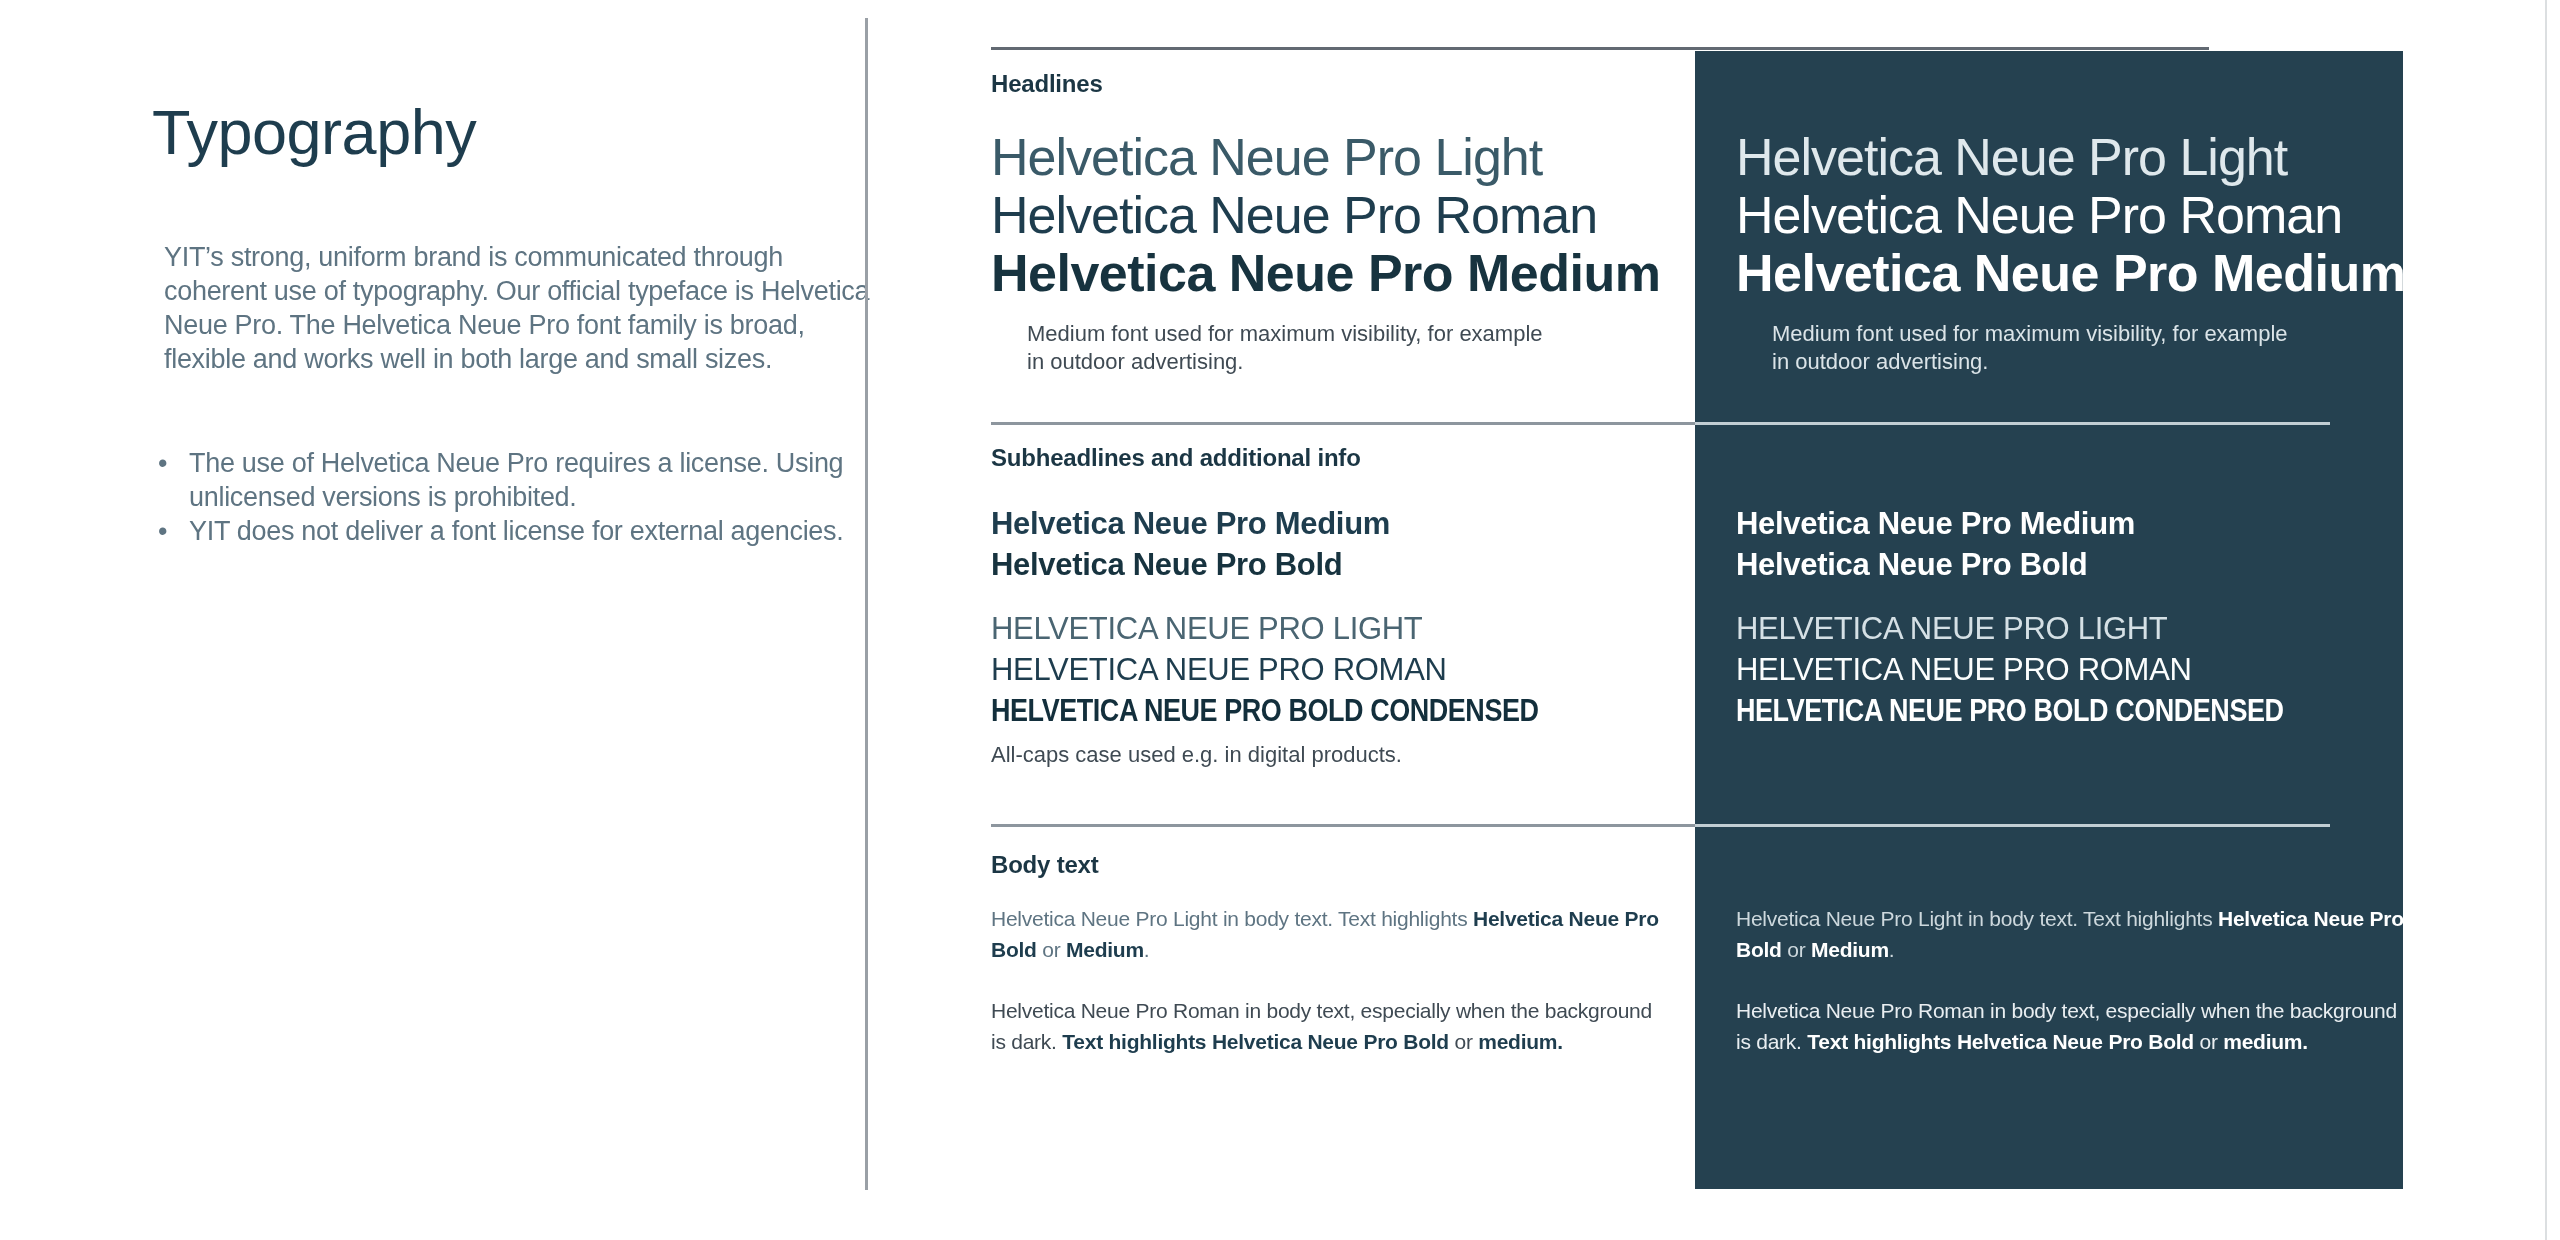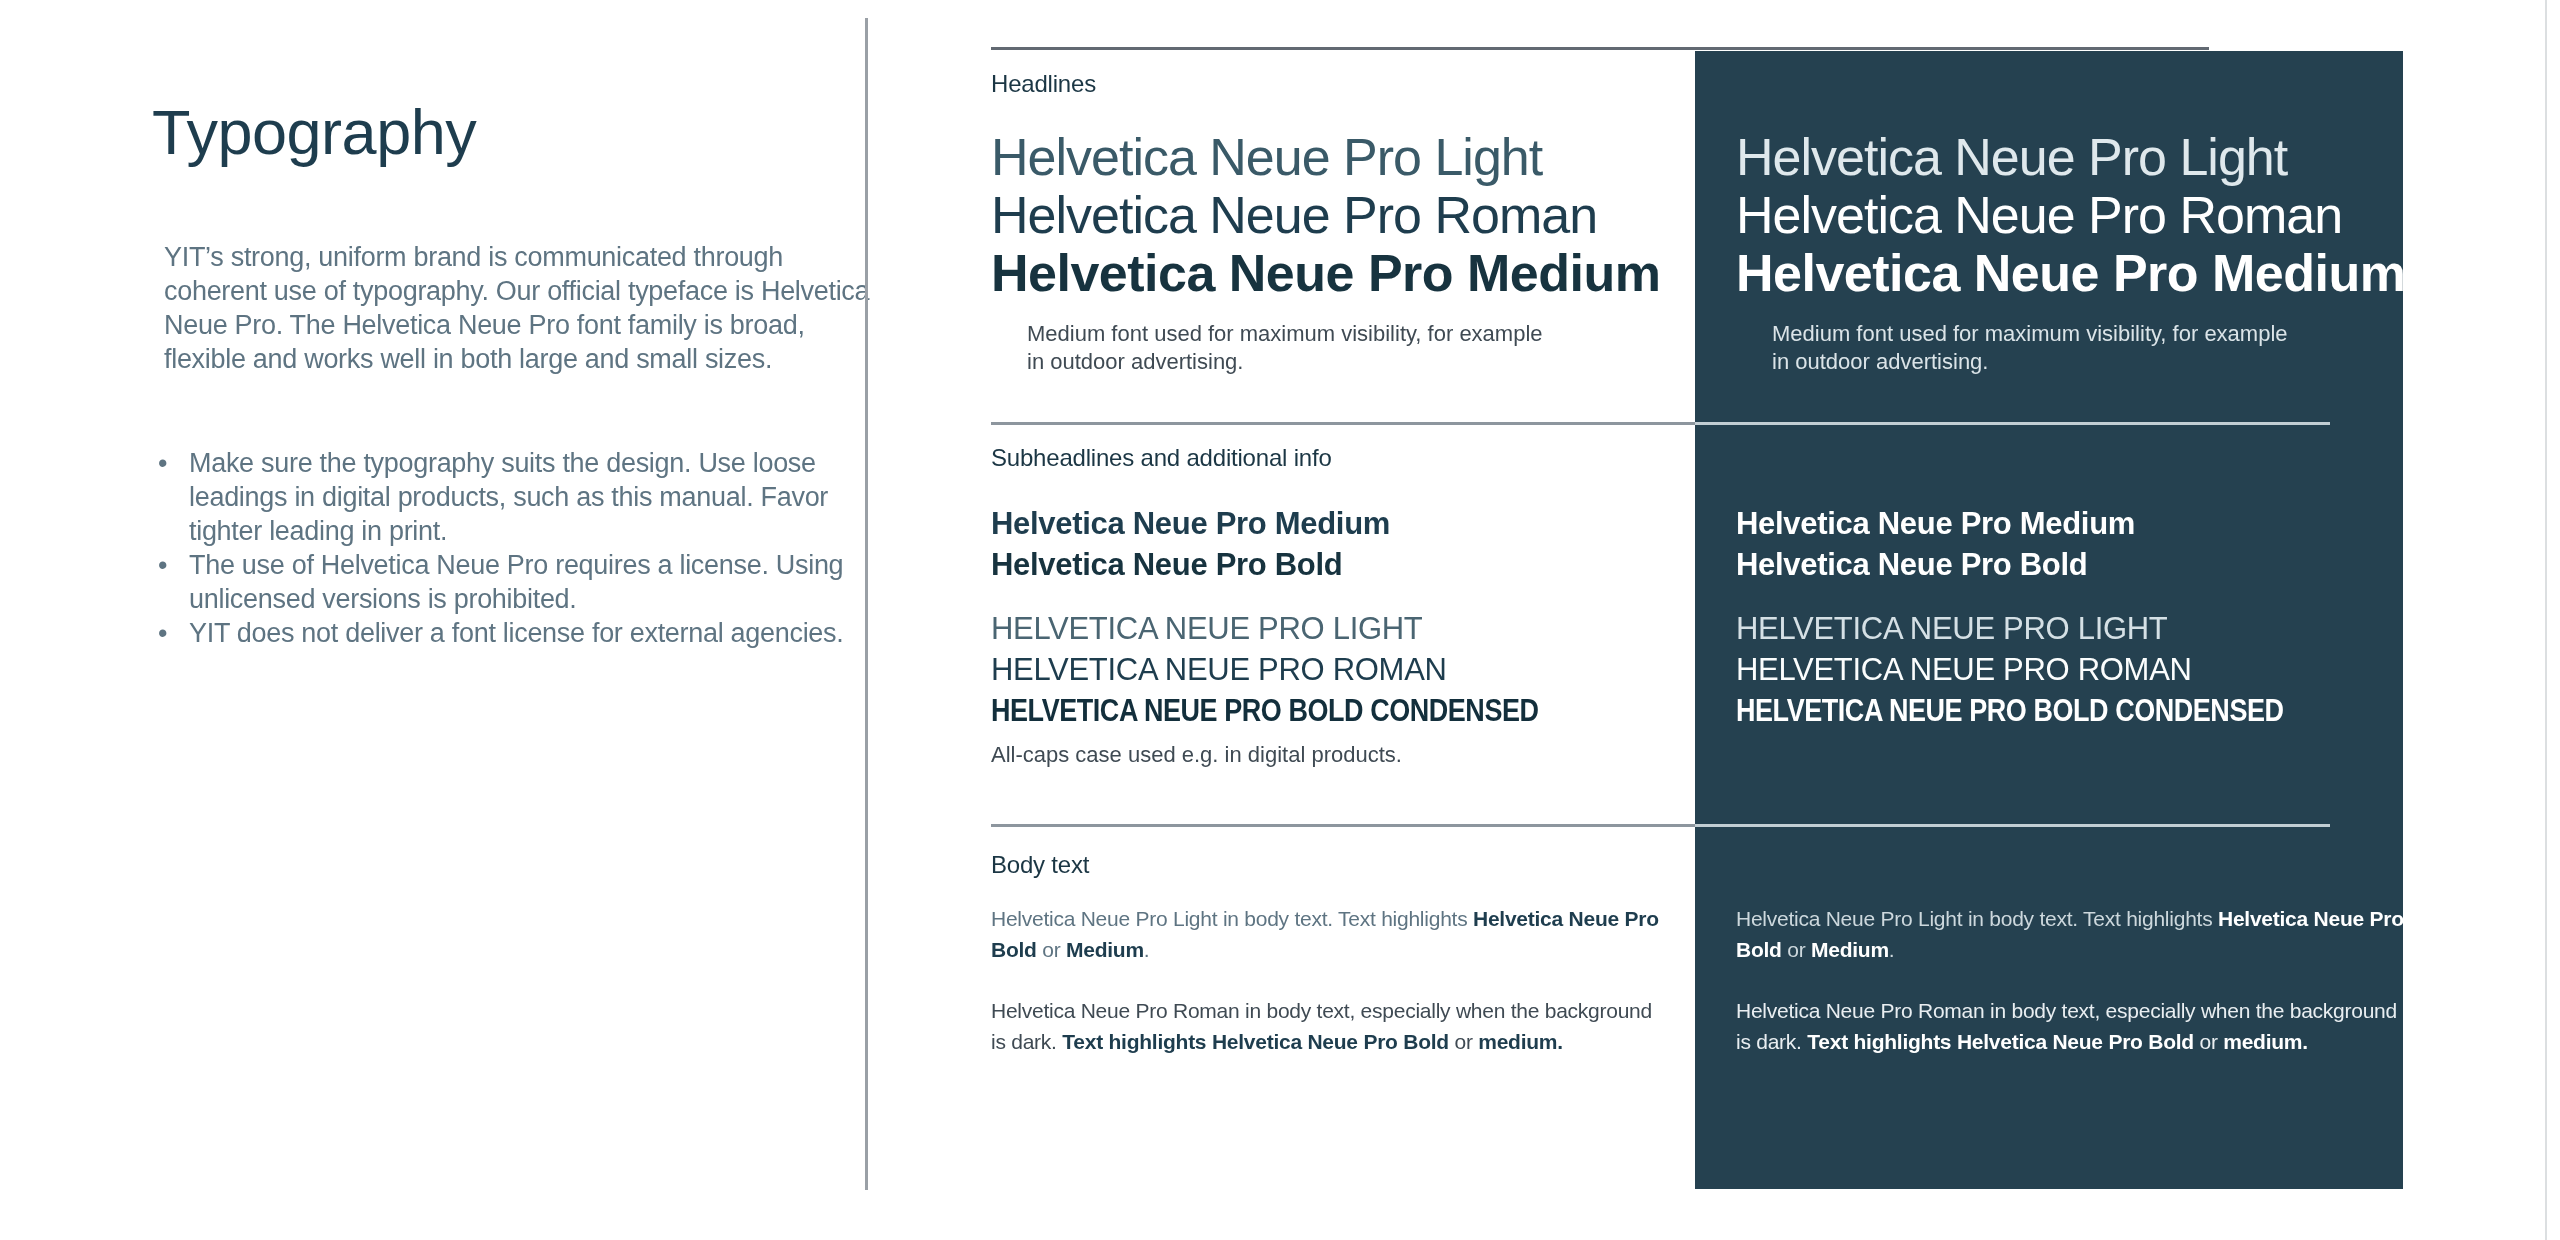--- a/index.html
+++ b/index.html
@@ -32,21 +32,21 @@
   .rule-sub-dark{left:1695px;top:422px;width:635px;background:#c2ced4;}
   .rule-body-light{left:991px;top:824px;width:704px;background:#8d969e;}
   .rule-body-dark{left:1695px;top:824px;width:635px;background:#c2ced4;}
 
   
   .col{position:absolute;top:0;height:1240px;}
   .col-light{left:991px;width:680px;}
   .col-dark{left:1736px;width:640px;}
   .col > div{position:absolute;left:0;}
 
-  .sec-label{font-size:24px;font-weight:400;color:#1b3644;letter-spacing:-0.2px;}
+  .sec-label{font-size:24px;font-weight:700;color:#1b3644;letter-spacing:-0.2px;}
   .lbl-headlines{top:70px;}
   .lbl-subheadlines{top:444px;}
   .lbl-body{top:851px;}
 
   .headline-group{top:128px;white-space:nowrap;
       font-size:52px;line-height:58px;letter-spacing:-1px;}
   .h-light{font-weight:400;color:#3a5a68;}
   .h-roman{font-weight:400;color:#1e3d4e;}
   .h-medium{font-weight:700;color:#17333f;letter-spacing:-0.5px;}
 
@@ -84,21 +84,20 @@
 </style>
 </head>
 <body>
 
 <div class="page">
 
   <section class="left-panel">
     <h1 class="page-title">Typography</h1>
     <p class="intro">YIT’s strong, uniform brand is communicated through coherent use of typography. Our official typeface is Helvetica Neue Pro. The Helvetica Neue Pro font family is broad, flexible and works well in both large and small sizes.</p>
     <ul class="bullets">
-      <li>Make sure the typography suits the design. Use loose leadings in digital products, such as this manual. Favor tighter leading in print.</li>
       <li>The use of Helvetica Neue Pro requires a license. Using unlicensed versions is prohibited.</li>
       <li>YIT does not deliver a font license for external agencies.</li>
     </ul>
   </section>
 
   <div class="divider"></div>
   <div class="panel-dark"></div>
   <div class="rule rule-top"></div>
   <div class="rule rule-sub-light"></div>
   <div class="rule rule-sub-dark"></div>

